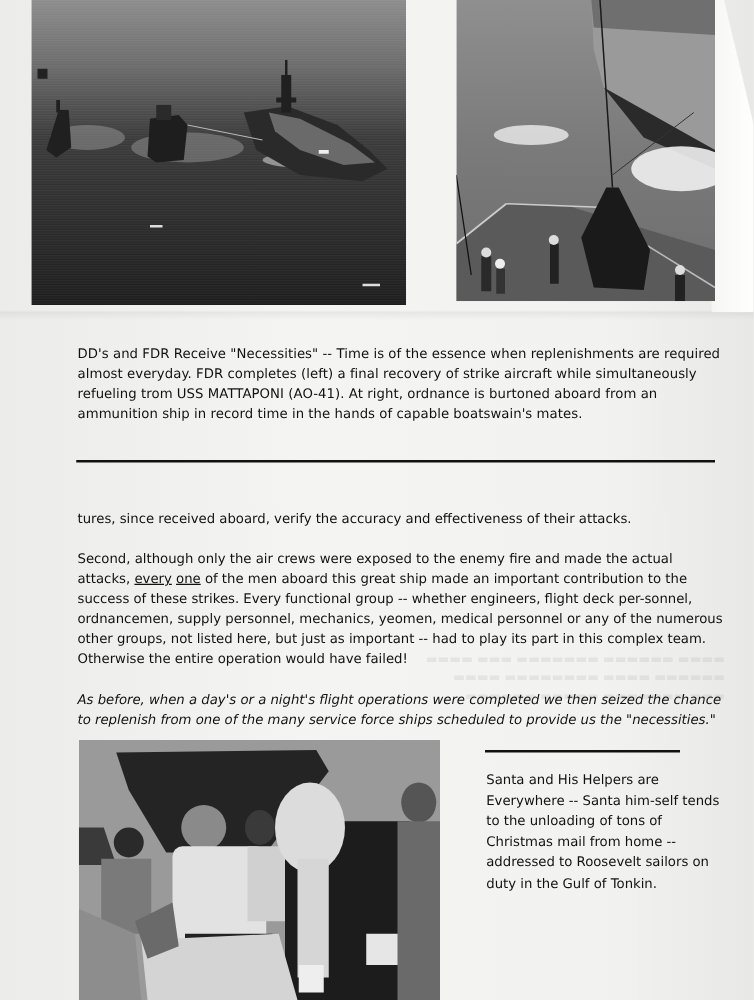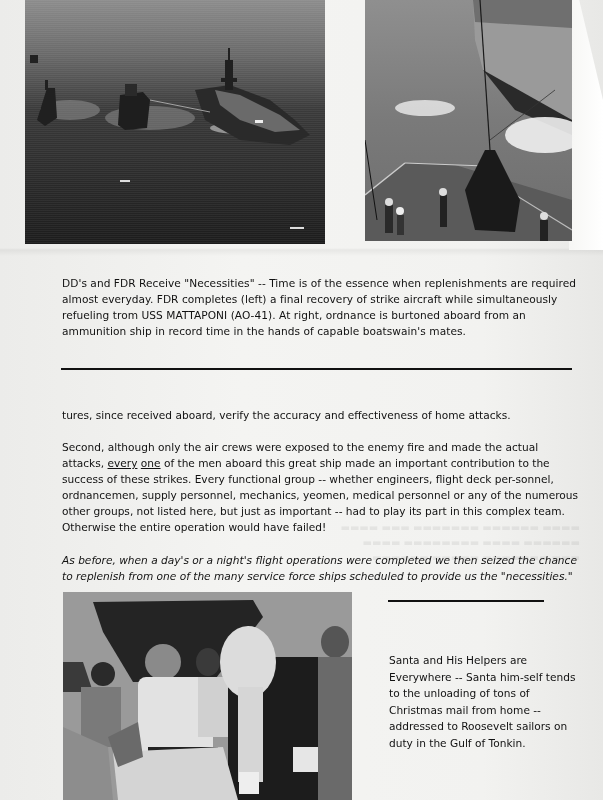--- a/index.html
+++ b/index.html
@@ -66,21 +66,21 @@
       line-height: 16px;
     }
     #para-1 { top: 407px; }
     #para-2 { top: 439px; }
     #para-3 { top: 552px; font-style: italic; }
     .underline { text-decoration: underline; }
 
     .caption-santa {
       position: absolute;
       left: 389px;
-      top: 652px;
+      top: 616px;
       width: 190px;
       font-size: 10.6px;
       line-height: 16.5px;
     }
     .ghost {
       position: absolute;
       color: rgba(0,0,0,0.06);
       font-size: 10px;
       line-height: 15px;
       transform: scaleX(-1);
@@ -177,21 +177,21 @@
     <line x1="0" y1="140" x2="12" y2="220" stroke="#111" stroke-width="1"></line>
   </svg>
 </div>
 
 <div class="caption-top">
   <span>DD's and FDR Receive "Necessities"</span><span> -- Time is of the essence when replenishments are required almost everyday.  FDR completes (left) a final recovery of strike aircraft while simultaneously refueling trom USS MATTAPONI (AO-41).  At right, ordnance is burtoned aboard from an ammunition ship in record time in the hands of capable boatswain's mates.</span>
 </div>
 
 <div class="rule" id="rule-main"></div>
 
-<div class="body-text" id="para-1">tures, since received aboard, verify the accuracy and effectiveness of home attacks.</div>
+<div class="body-text" id="para-1">tures, since received aboard, verify the accuracy and effectiveness of their attacks.</div>
 
 <div class="body-text" id="para-2">
   <span>Second, although only the air crews were exposed to the enemy fire and made the actual attacks, </span><span class="underline">every</span><span> </span><span class="underline">one</span><span> of the men aboard this great ship made an important contribution to the success of these strikes.  Every functional group -- whether engineers, flight deck per-sonnel, ordnancemen, supply personnel, mechanics, yeomen, medical personnel or any of the numerous other groups, not listed here, but just as important -- had to play its part in this complex team.  Otherwise the entire operation would have failed!</span>
 </div>
 
 <div class="body-text" id="para-3">As before, when a day's or a night's flight operations were completed we then seized the chance to replenish from one of the many service force ships scheduled to provide us the "necessities."</div>
 
 <div class="rule" id="rule-small"></div>
 
 <div class="photo" id="photo-santa">

